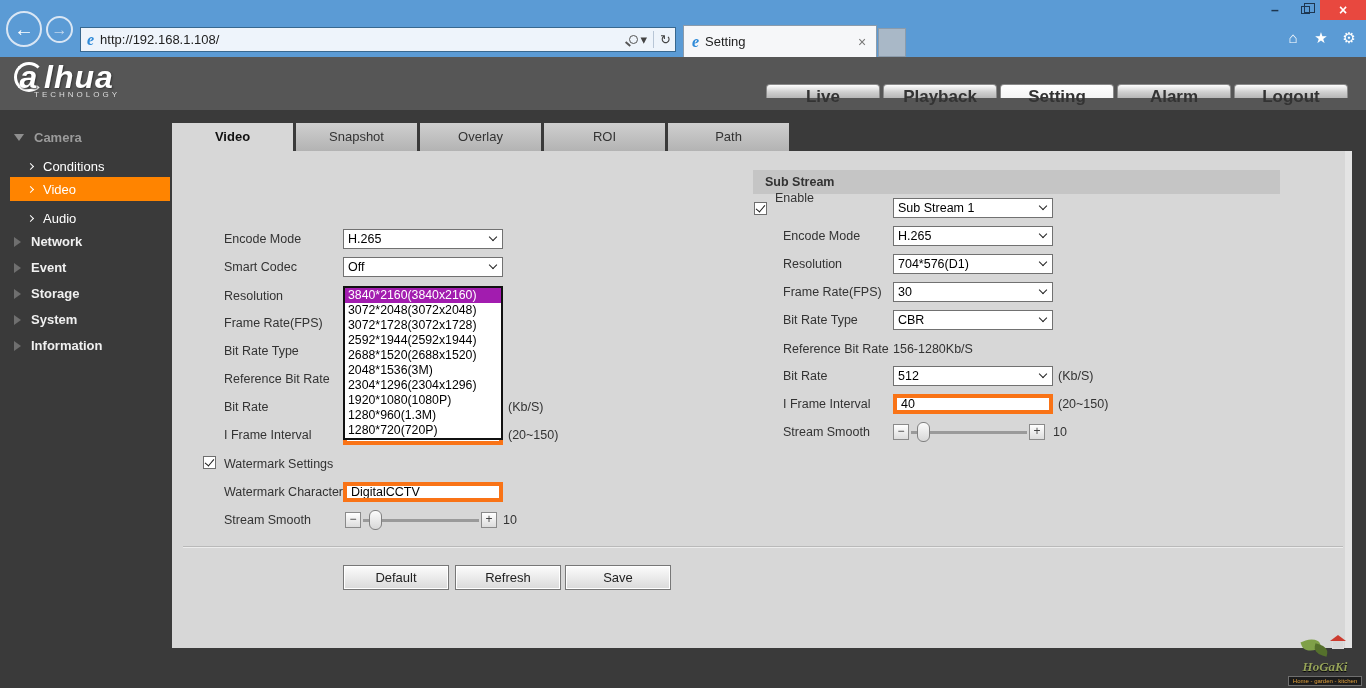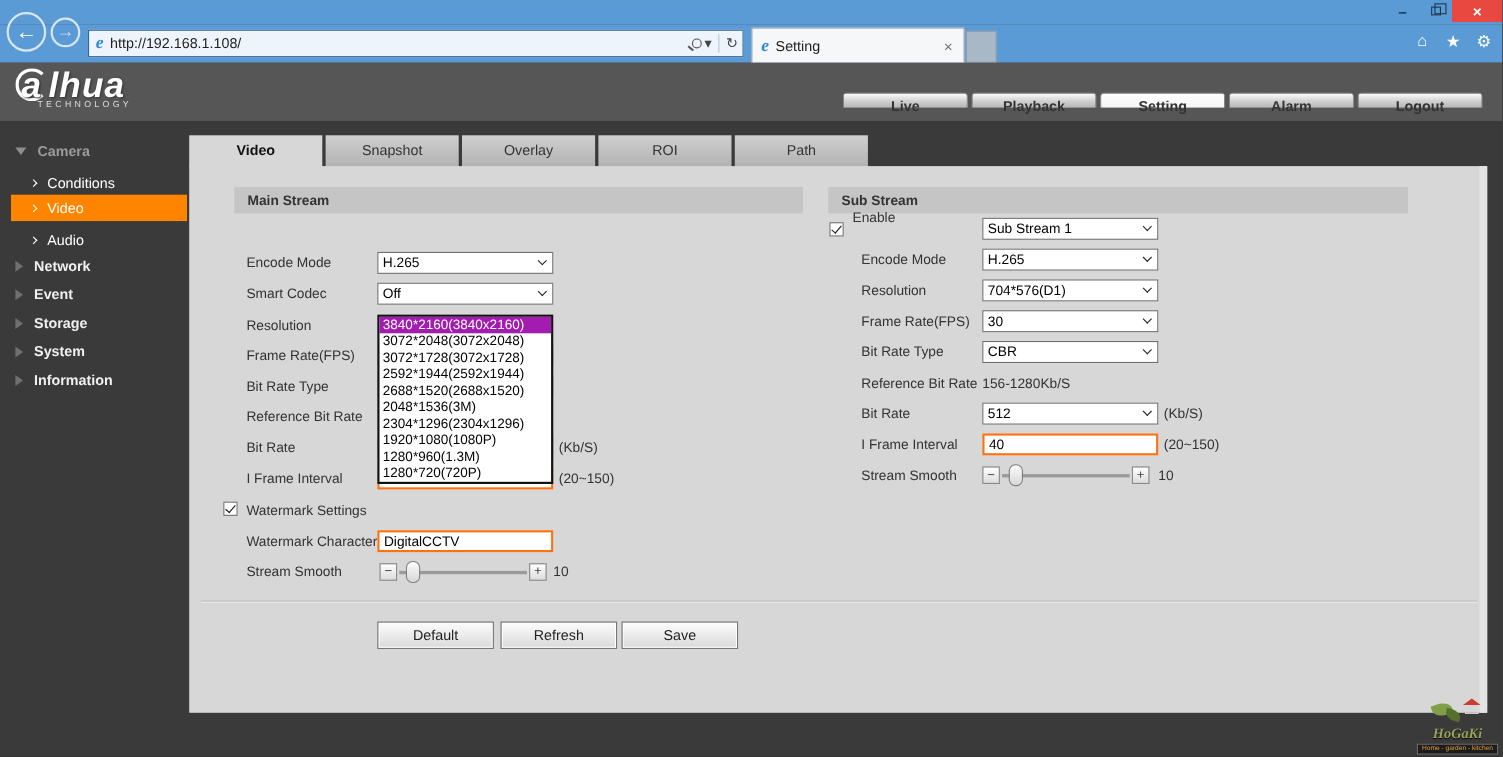--- a/index.html
+++ b/index.html
@@ -31,21 +31,21 @@
   .chrome-icons{position:absolute;right:8px;top:7px;display:flex;gap:10px;}
   .chrome-icon{color:#fff;font-size:15px;width:18px;text-align:center;}
 
   
   #dahua-header{position:absolute;left:0;top:57px;width:1366px;height:53px;background:#565656;}
   #logo{position:absolute;left:14px;top:5px;color:#fff;}
   #logo .word{font-size:32px;font-weight:bold;font-style:italic;letter-spacing:1px;line-height:30px;text-shadow:1px 1px 2px #333;}
   #logo .word .swirl{display:inline-block;border:3px solid #fff;border-right-color:transparent;border-radius:50%;width:30px;height:30px;line-height:24px;text-align:center;}
   #logo .sub{font-size:8px;letter-spacing:3px;color:#ddd;margin-left:20px;margin-top:-2px;}
   #main-nav{position:absolute;left:766px;top:27px;display:flex;gap:3px;}
-  .nav-btn{width:114px;height:14px;border:1px solid #8a8a8a;border-bottom:none;border-radius:4px 4px 0 0;background:linear-gradient(#fdfdfd,#cfcfcf 55%,#b6b6b6);font-size:13px;font-weight:bold;color:#333;text-align:center;line-height:24px;}
+  .nav-btn{width:114px;height:14px;border:1px solid #8a8a8a;border-bottom:none;border-radius:4px 4px 0 0;background:linear-gradient(#fdfdfd,#cfcfcf 55%,#b6b6b6);font-size:17px;font-weight:bold;color:#333;text-align:center;line-height:24px;}
   .nav-btn.active{background:linear-gradient(#ffffff,#f4f4f4);}
 
   
   #sidebar{position:absolute;left:0;top:110px;width:172px;height:578px;}
   .side-group{position:absolute;left:14px;display:flex;align-items:center;gap:10px;font-size:13px;font-weight:bold;color:#f0f0f0;}
   .tri{width:0;height:0;border-style:solid;}
   .tri.down{border-width:7px 5px 0 5px;border-color:#8f8f8f transparent transparent transparent;}
   .tri.right{border-width:5px 0 5px 7px;border-color:transparent transparent transparent #6f6f6f;}
   .side-item{position:absolute;left:10px;width:160px;height:24px;display:flex;align-items:center;gap:10px;padding-left:18px;font-size:13px;color:#fff;}
   .side-item.active{background:#ff8400;}
@@ -60,21 +60,21 @@
   #panel{position:absolute;left:172px;top:151px;width:1180px;height:497px;background:#d7d7d7;}
   #panel-scroll{position:absolute;right:0;top:0;width:7px;height:497px;background:#e4e4e4;}
   .secbar{position:absolute;height:24px;background:#c5c5c5;font-size:12.5px;font-weight:bold;color:#333;line-height:24px;padding-left:12px;}
   #sec-main{left:41px;top:19px;width:517px;}
   #sec-sub{left:581px;top:19px;width:527px;}
   .flabel{position:absolute;font-size:12.5px;color:#333;white-space:nowrap;}
   .funit{position:absolute;font-size:12.5px;color:#333;white-space:nowrap;}
   .fvalue{position:absolute;font-size:12.5px;color:#333;white-space:nowrap;}
   .sel{position:absolute;width:160px;height:20px;background:#fff;border:1px solid #717171;font-size:12.5px;color:#000;padding:2px 20px 0 4px;white-space:nowrap;overflow:hidden;}
   .chev-d{position:absolute;right:6px;top:4px;width:6px;height:6px;border-right:1.8px solid #222;border-bottom:1.8px solid #222;transform:rotate(45deg);}
-  .inp{position:absolute;width:160px;height:20px;background:#fff;border:2px solid #f97316;font-size:12.5px;color:#000;padding:0 4px;}
+  .inp{position:absolute;width:160px;height:20px;background:#fff;border:4px solid #f97316;font-size:12.5px;color:#000;padding:0 4px;}
   .cb{position:absolute;width:13px;height:13px;background:#fff;border:1px solid #6e6e6e;}
   .cb.checked::after{content:"";position:absolute;left:3px;top:0px;width:4px;height:8px;border-right:1.8px solid #1a1a1a;border-bottom:1.8px solid #1a1a1a;transform:rotate(40deg);}
   .slider{position:absolute;width:152px;height:20px;}
   .sbtn{position:absolute;top:2px;width:16px;height:16px;border:1px solid #8a8a8a;background:linear-gradient(#fff,#dcdcdc);font-size:12px;line-height:13px;text-align:center;color:#444;}
   .sbtn.minus{left:0;}
   .sbtn.plus{right:0;}
   .strack{position:absolute;left:18px;right:18px;top:9px;height:3px;background:#9a9a9a;}
   .sthumb{position:absolute;left:24px;top:0px;width:13px;height:20px;border:1px solid #808080;border-radius:6px;background:linear-gradient(#fbfbfb,#d8d8d8);}
 
   
@@ -199,21 +199,20 @@
     <div class="ptab active">Video</div>
     <div class="ptab">Snapshot</div>
     <div class="ptab">Overlay</div>
     <div class="ptab">ROI</div>
     <div class="ptab">Path</div>
   </div>
 
   <div id="panel">
     <div id="panel-scroll"></div>
 
-    <div class="secbar" id="sec-main">Main Stream</div>
     <div class="secbar" id="sec-sub">Sub Stream</div>
 
     <span class="flabel" style="left:52px;top:81px;">Encode Mode</span>
     <div class="sel" style="left:171px;top:78px;">
       <span>H.265</span>
       <span class="chev-d"></span>
     </div>
 
     <span class="flabel" style="left:52px;top:109px;">Smart Codec</span>
     <div class="sel" style="left:171px;top:106px;">

